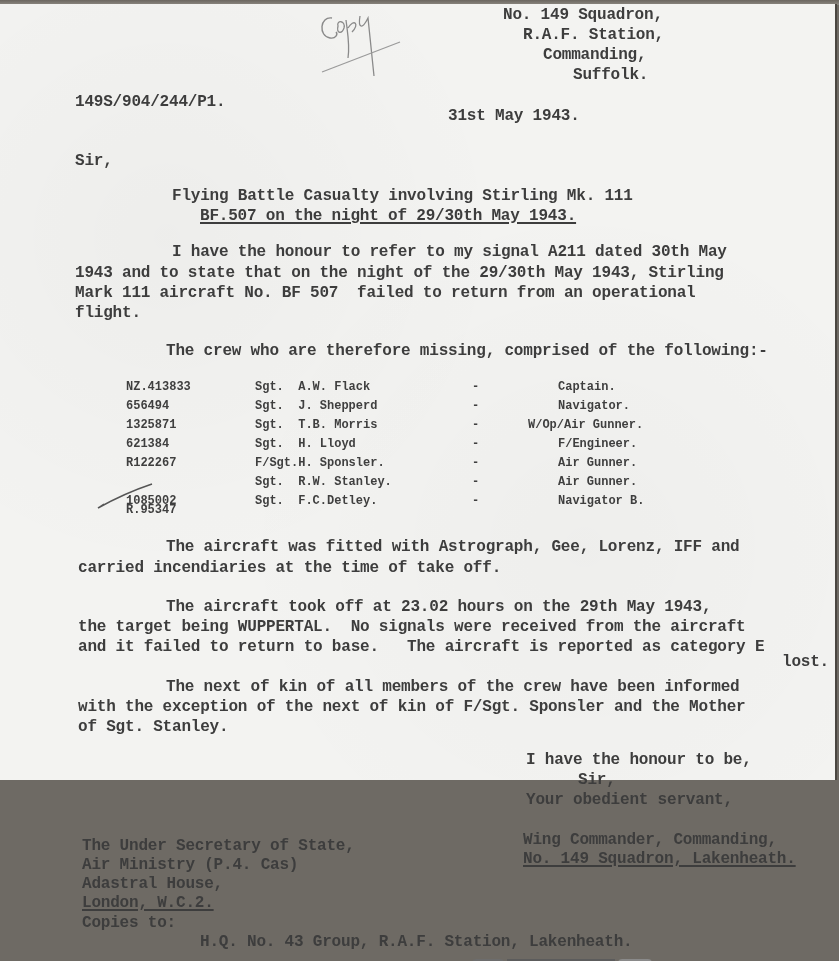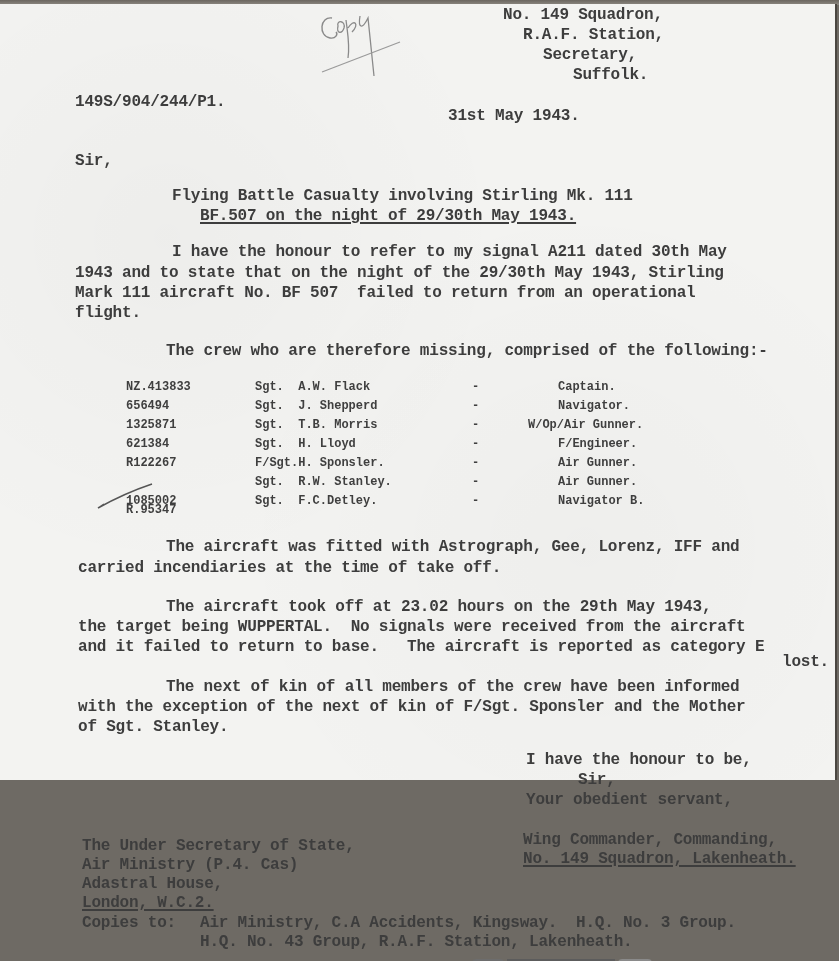--- a/index.html
+++ b/index.html
@@ -47,21 +47,21 @@
   <svg class="stamp" viewBox="0 0 95 72">
     <path d="M20 12 C8 10, 6 30, 18 32 C24 33, 26 28, 24 26" fill="none" stroke="#8a8a8a" stroke-width="1.4"></path>
     <path d="M26 20 C24 14, 34 14, 32 22 C30 28, 24 28, 26 20 Z" fill="none" stroke="#8a8a8a" stroke-width="1.3"></path>
     <path d="M34 14 C36 30, 38 40, 36 52 M36 22 C42 12, 48 18, 40 26" fill="none" stroke="#8a8a8a" stroke-width="1.3"></path>
     <path d="M48 10 C46 22, 50 24, 56 12 C58 30, 60 50, 62 70" fill="none" stroke="#8a8a8a" stroke-width="1.3"></path>
     <path d="M10 66 L88 36" fill="none" stroke="#9a9a9a" stroke-width="1.2"></path>
   </svg>
 
   <div class="t" style="left:503px; top:1px;">No. 149 Squadron,</div>
   <div class="t" style="left:523px; top:21px;">R.A.F. Station,</div>
-  <div class="t" style="left:543px; top:41px;">Secretary,</div>
+  <div class="t" style="left:543px; top:41px;">Commanding,</div>
   <div class="t" style="left:573px; top:61px;">Suffolk.</div>
 
   <div class="t" style="left:75px; top:88px;">149S/904/244/P1.</div>
   <div class="t" style="left:448px; top:102px;">31st May 1943.</div>
 
   <div class="t" style="left:75px; top:147px;">Sir,</div>
 
   <div class="t" style="left:172px; top:182px;">Flying Battle Casualty involving Stirling Mk. 111</div>
   <div class="t u" style="left:172px; top:202px; padding-left:28px; padding-right:48px;text-align:center;">BF.507 on the night of 29/30th May 1943.</div>
 
@@ -139,21 +139,20 @@
 
   <div class="t" style="left:523px; top:826px;">Wing Commander, Commanding,</div>
   <div class="t u" style="left:523px; top:845px;">No. 149 Squadron, Lakenheath.</div>
 
   <div class="t" style="left:82px; top:832px;">The Under Secretary of State,</div>
   <div class="t" style="left:82px; top:851px;">Air Ministry (P.4. Cas)</div>
   <div class="t" style="left:82px; top:870px;">Adastral House,</div>
   <div class="t u" style="left:82px; top:889px;">London, W.C.2.</div>
 
   <div class="t" style="left:82px; top:909px;">Copies to:</div>
-  <div class="t" style="left:200px; top:909px;">Air Ministry, C.A Accidents, Kingsway.  H.Q. No. 3 Group.</div>
   <div class="t" style="left:200px; top:928px;">H.Q. No. 43 Group, R.A.F. Station, Lakenheath.</div>
 
   <div class="footer-tabs" style="left:0;">
     <div class="tab" style="left:472px; width:32px; background:#6d6d6d;"></div>
     <div class="tab" style="left:507px; width:108px; background:#5c5c5c; border-radius:0;"></div>
     <div class="tab" style="left:618px; width:34px; background:#8a8a8a;"></div>
   </div>
 </div>
 
 </body></html>

